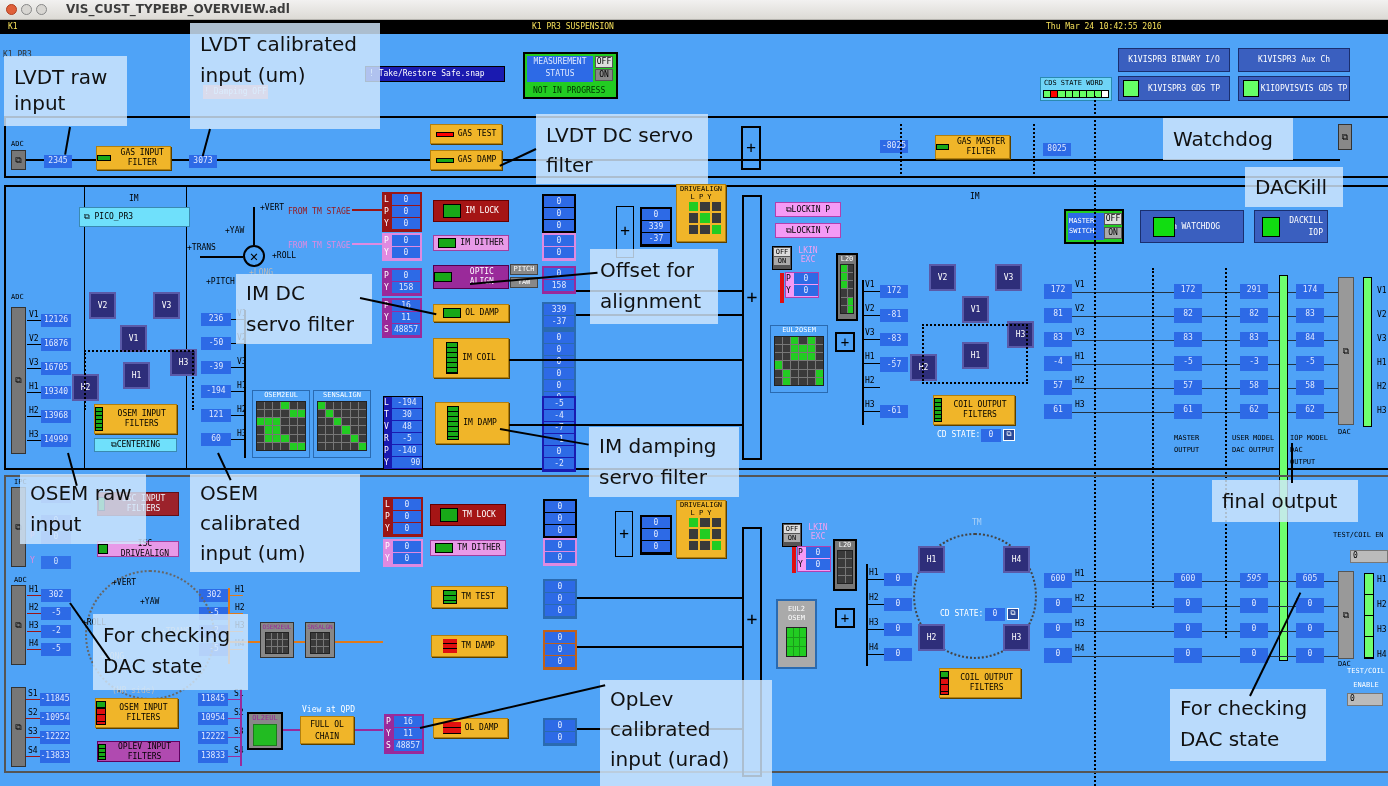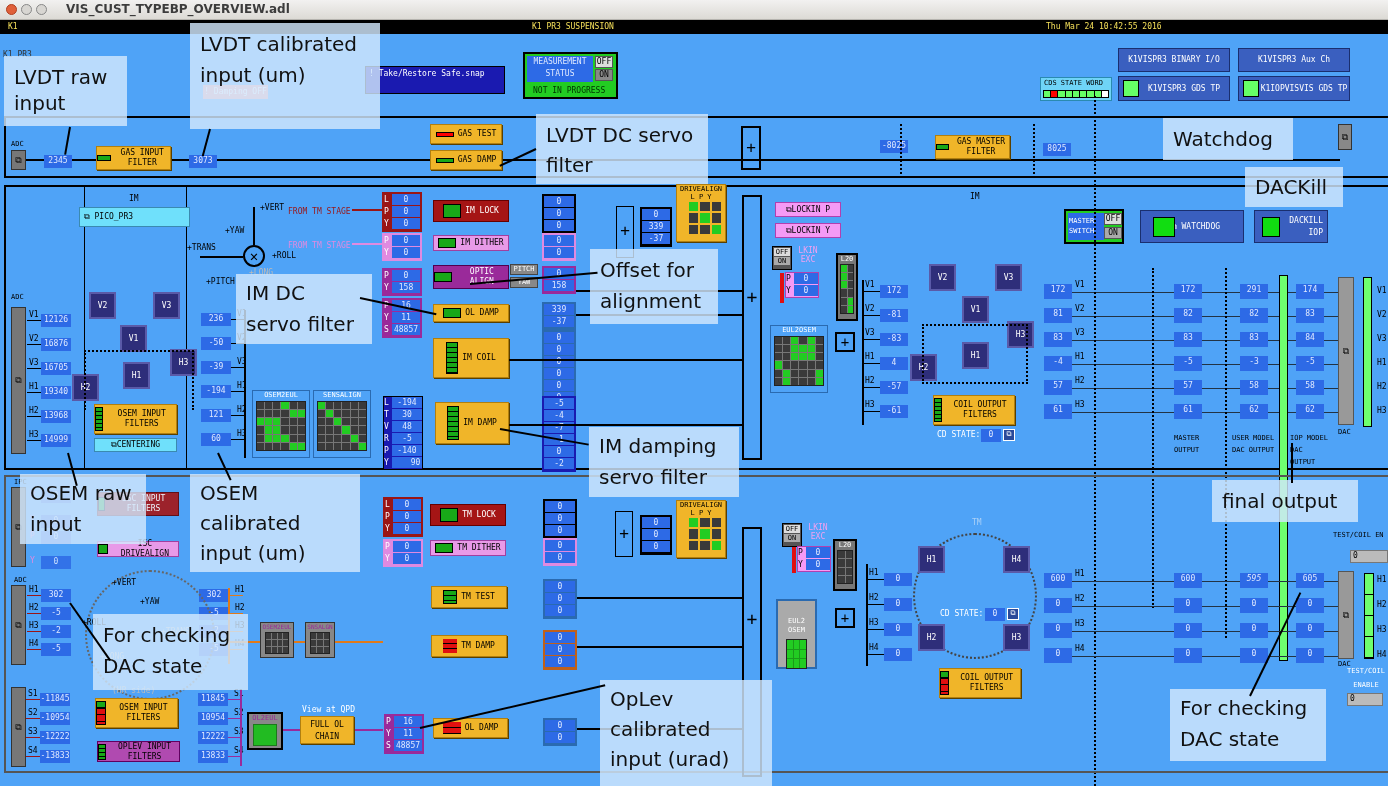--- a/index.html
+++ b/index.html
@@ -38,21 +38,21 @@
   <div id="wmax" class="abs wbtn"></div>
   <div class="abs t">VIS_CUST_TYPEBP_OVERVIEW.adl</div>
 </div>
 <div id="hdr" class="abs">
   <span class="abs" style="left:8px;top:2px">K1</span>
   <span class="abs" style="left:532px;top:2px">K1 PR3 SUSPENSION</span>
   <span class="abs" style="left:1046px;top:2px">Thu Mar 24 10:42:55 2016</span>
 </div>
 <div class="abs lbl" style="left:3px;top:50px;color:#333">K1 PR3</div>
 
-<div class="abs" style="left:365px;top:66px;width:140px;height:28px;background:#1a1ab0;border:1px solid #000;color:#fff;font-size:8px;line-height:14px;padding-left:3px">! Take/Restore Safe.snap</div>
+<div class="abs" style="left:365px;top:66px;width:140px;height:16px;background:#1a1ab0;border:1px solid #000;color:#fff;font-size:8px;line-height:14px;padding-left:3px">! Take/Restore Safe.snap</div>
 <div class="abs" style="left:203px;top:85px;width:65px;height:14px;background:#f7a0a0;color:#fff;font-size:8px;line-height:13px;text-align:center">! Damping OFF</div>
 
 <div class="abs" style="left:523px;top:52px;width:95px;height:47px;background:#22cc22;border:2px solid #000">
   <div class="abs" style="left:2px;top:2px;width:66px;height:26px;background:#2d6ae6;color:#dfe9ff;font-size:8px;text-align:center;line-height:12px">MEASUREMENT STATUS</div>
   <div class="abs" style="left:70px;top:2px;width:18px;height:12px;background:#ddd;font-size:8px;text-align:center;border:1px solid #555">OFF</div>
   <div class="abs" style="left:70px;top:15px;width:18px;height:12px;background:#888;font-size:8px;text-align:center;border:1px solid #555">ON</div>
   <div class="abs" style="left:8px;top:32px;font-size:8px;color:#003300">NOT IN PROGRESS</div>
 </div>
 
 <div class="abs" style="left:1040px;top:77px;width:72px;height:24px;background:#6fd4f7;border:1px solid #2a8ab0">
@@ -520,21 +520,21 @@
     <div class="abs" style="left: 864px; top: 315px; width: 16px; height: 1px; background: rgb(0, 0, 0);"></div>
     <div class="abs val" style="left: 880px; top: 309px; width: 28px;">-81</div>
     <div class="abs lbl" style="left: 865px; top: 328px;">V3</div>
     <div class="abs" style="left: 864px; top: 339px; width: 16px; height: 1px; background: rgb(0, 0, 0);"></div>
     <div class="abs val" style="left: 880px; top: 333px; width: 28px;">-83</div>
     <div class="abs lbl" style="left: 865px; top: 352px;">H1</div>
     <div class="abs" style="left: 864px; top: 363px; width: 16px; height: 1px; background: rgb(0, 0, 0);"></div>
     <div class="abs val" style="left: 880px; top: 357px; width: 28px;">4</div>
     <div class="abs lbl" style="left: 865px; top: 376px;">H2</div>
     <div class="abs" style="left: 864px; top: 387px; width: 16px; height: 1px; background: rgb(0, 0, 0);"></div>
-    <div class="abs val" style="left: 880px; top: 381px; width: 28px;">-57</div>
+    <div class="abs val" style="left: 880px; top: 359px; width: 28px;">-57</div>
     <div class="abs lbl" style="left: 865px; top: 400px;">H3</div>
     <div class="abs" style="left: 864px; top: 411px; width: 16px; height: 1px; background: rgb(0, 0, 0);"></div>
     <div class="abs val" style="left: 880px; top: 405px; width: 28px;">-61</div>
   </div>
 
 <div class="abs lbl" style="left:970px;top:192px">IM</div>
 <div id="im-coil-sq">
     <div class="abs sq" style="left: 929px; top: 264px; width: 27px; height: 27px; line-height: 23px;">V2</div>
     <div class="abs sq" style="left: 995px; top: 264px; width: 27px; height: 27px; line-height: 23px;">V3</div>
     <div class="abs sq" style="left: 962px; top: 296px; width: 27px; height: 27px; line-height: 23px;">V1</div>
@@ -823,21 +823,21 @@
       <div></div>
       <div></div>
       <div></div>
       <div></div>
       <div></div>
       <div></div>
       <div></div>
     </div>
 </div>
 <div class="abs" style="left:776px;top:599px;width:41px;height:70px;background:#aaa;border:2px solid #2a6ab0">
-  <div style="color:#fff;font-size:7px;text-align:center;line-height:9px;padding-top:16px">EUL2 OSEM</div>
+  <div style="color:#fff;font-size:7px;text-align:center;line-height:9px;padding-top:4px">EUL2 OSEM</div>
   <div class="matrix" style="margin:4px 8px;height:30px;grid-template-columns:repeat(3,1fr);background:#1a9a1a">
       <div class="on"></div>
       <div class="on"></div>
       <div class="on"></div>
       <div class="on"></div>
       <div class="on"></div>
       <div class="on"></div>
       <div class="on"></div>
       <div class="on"></div>
       <div class="on"></div>

